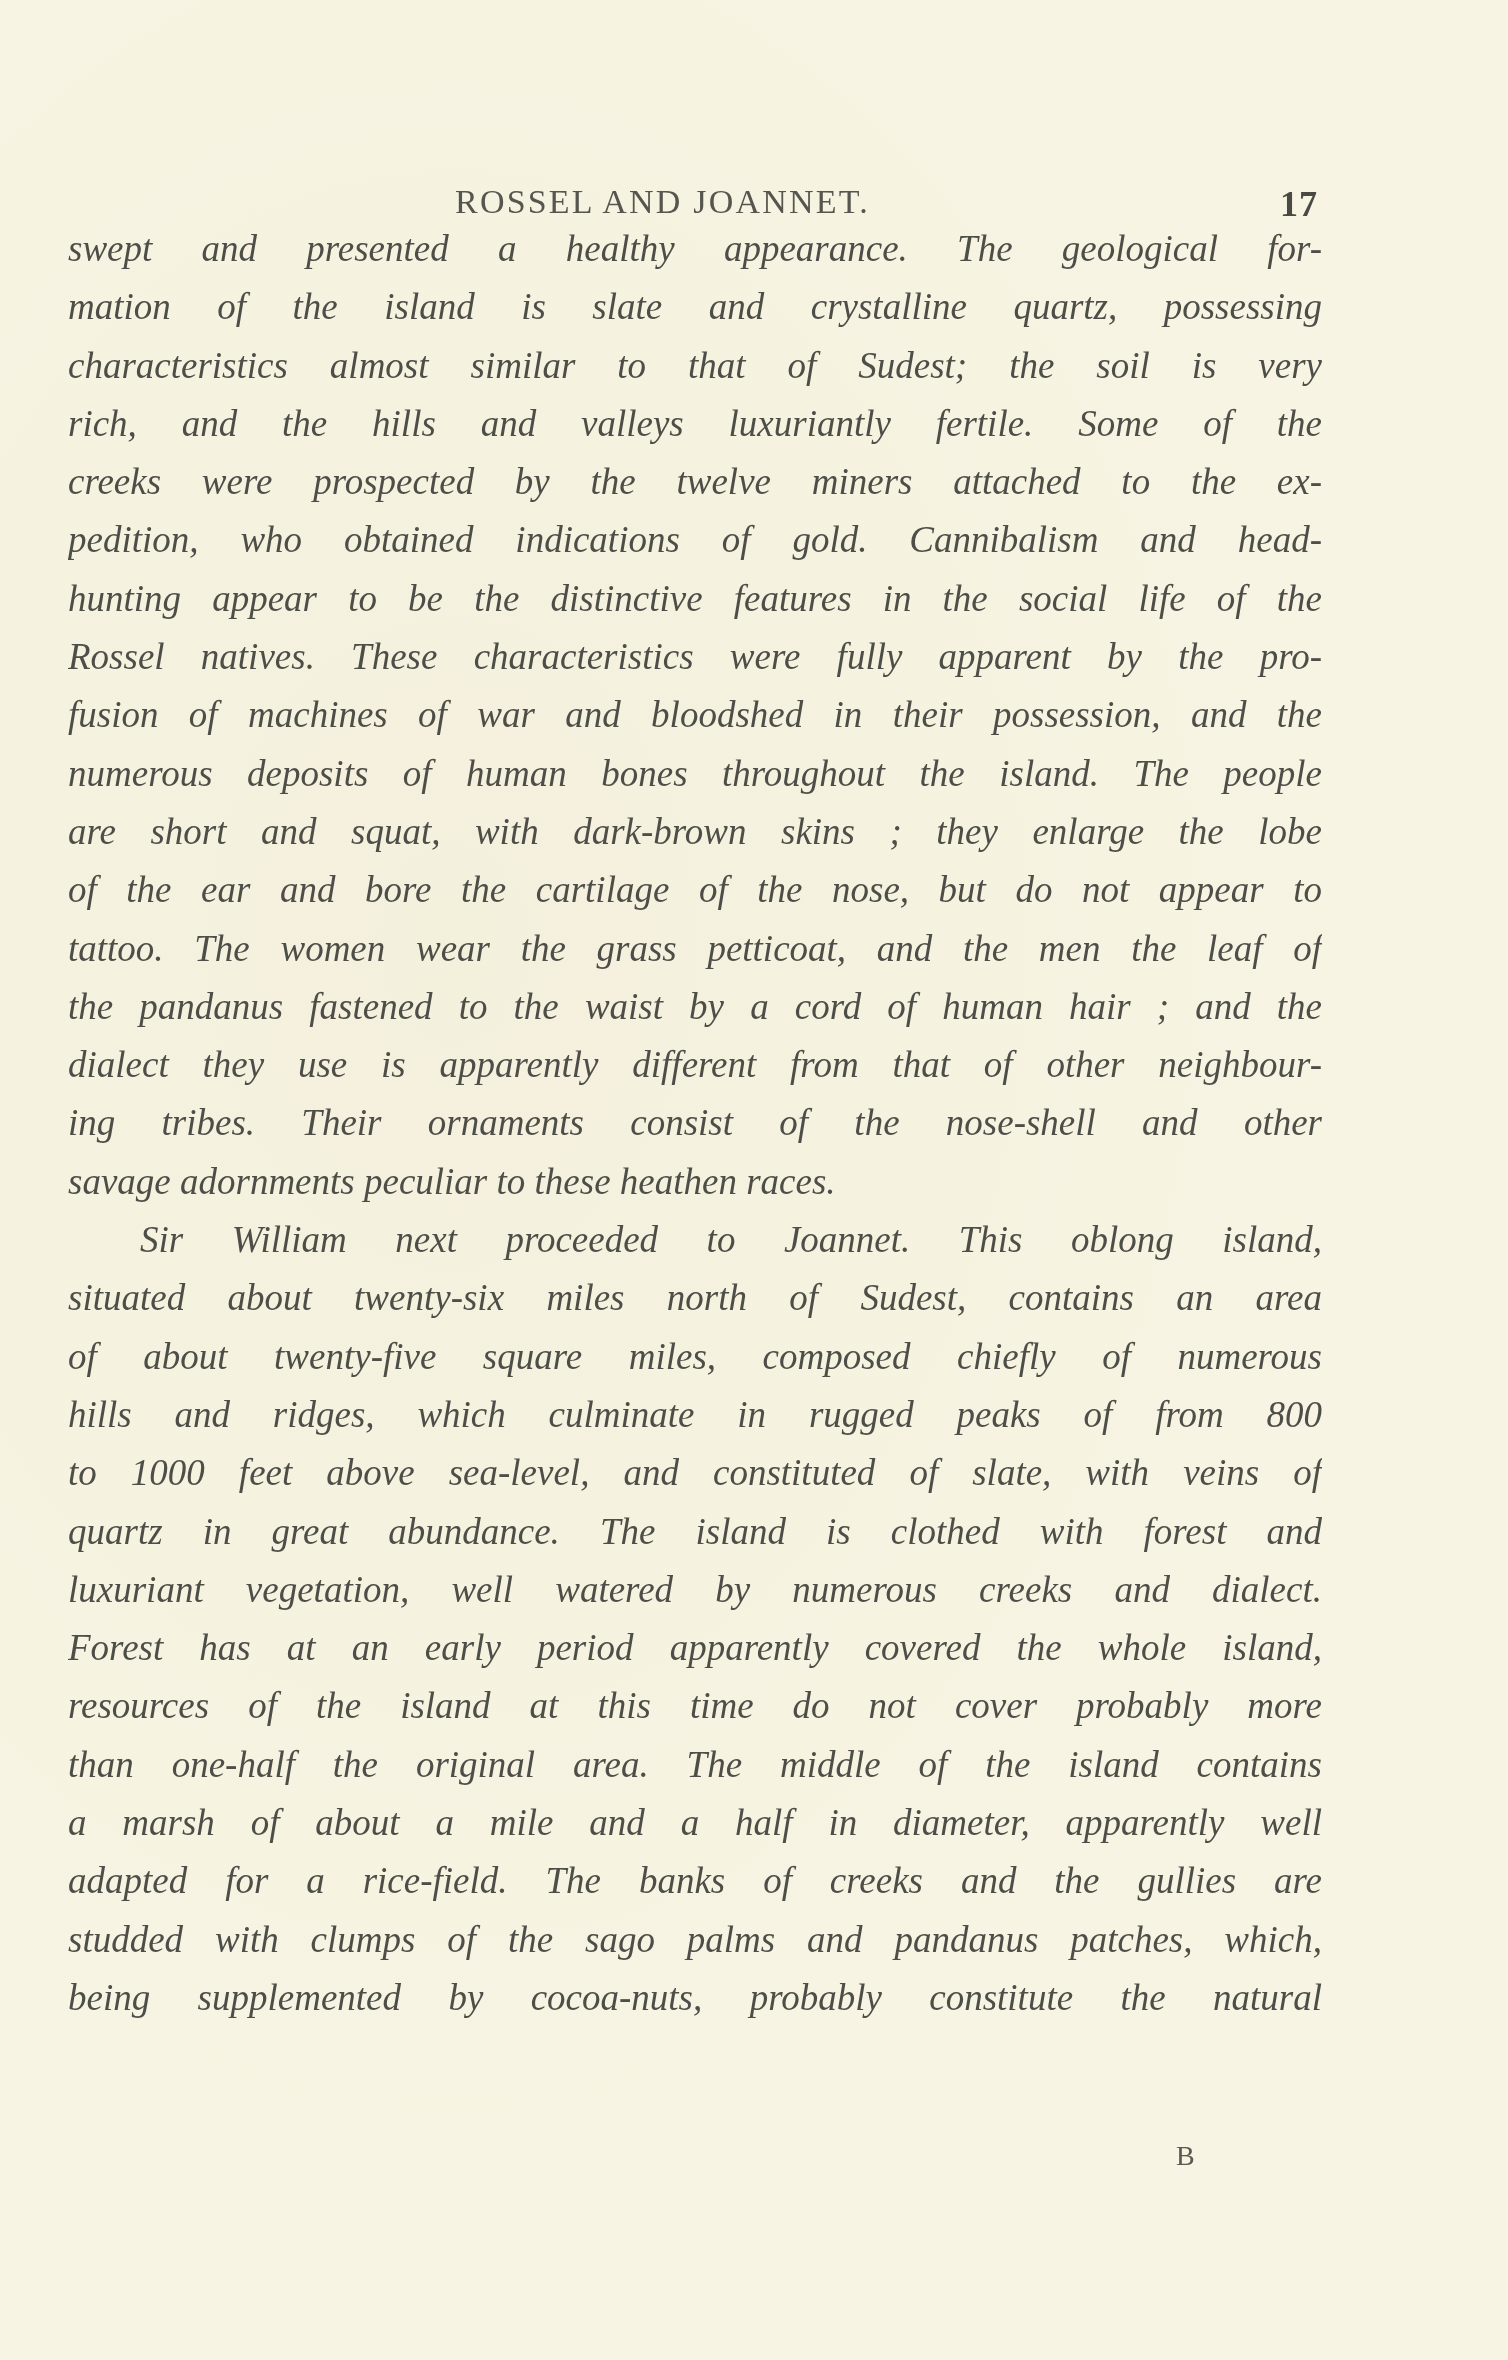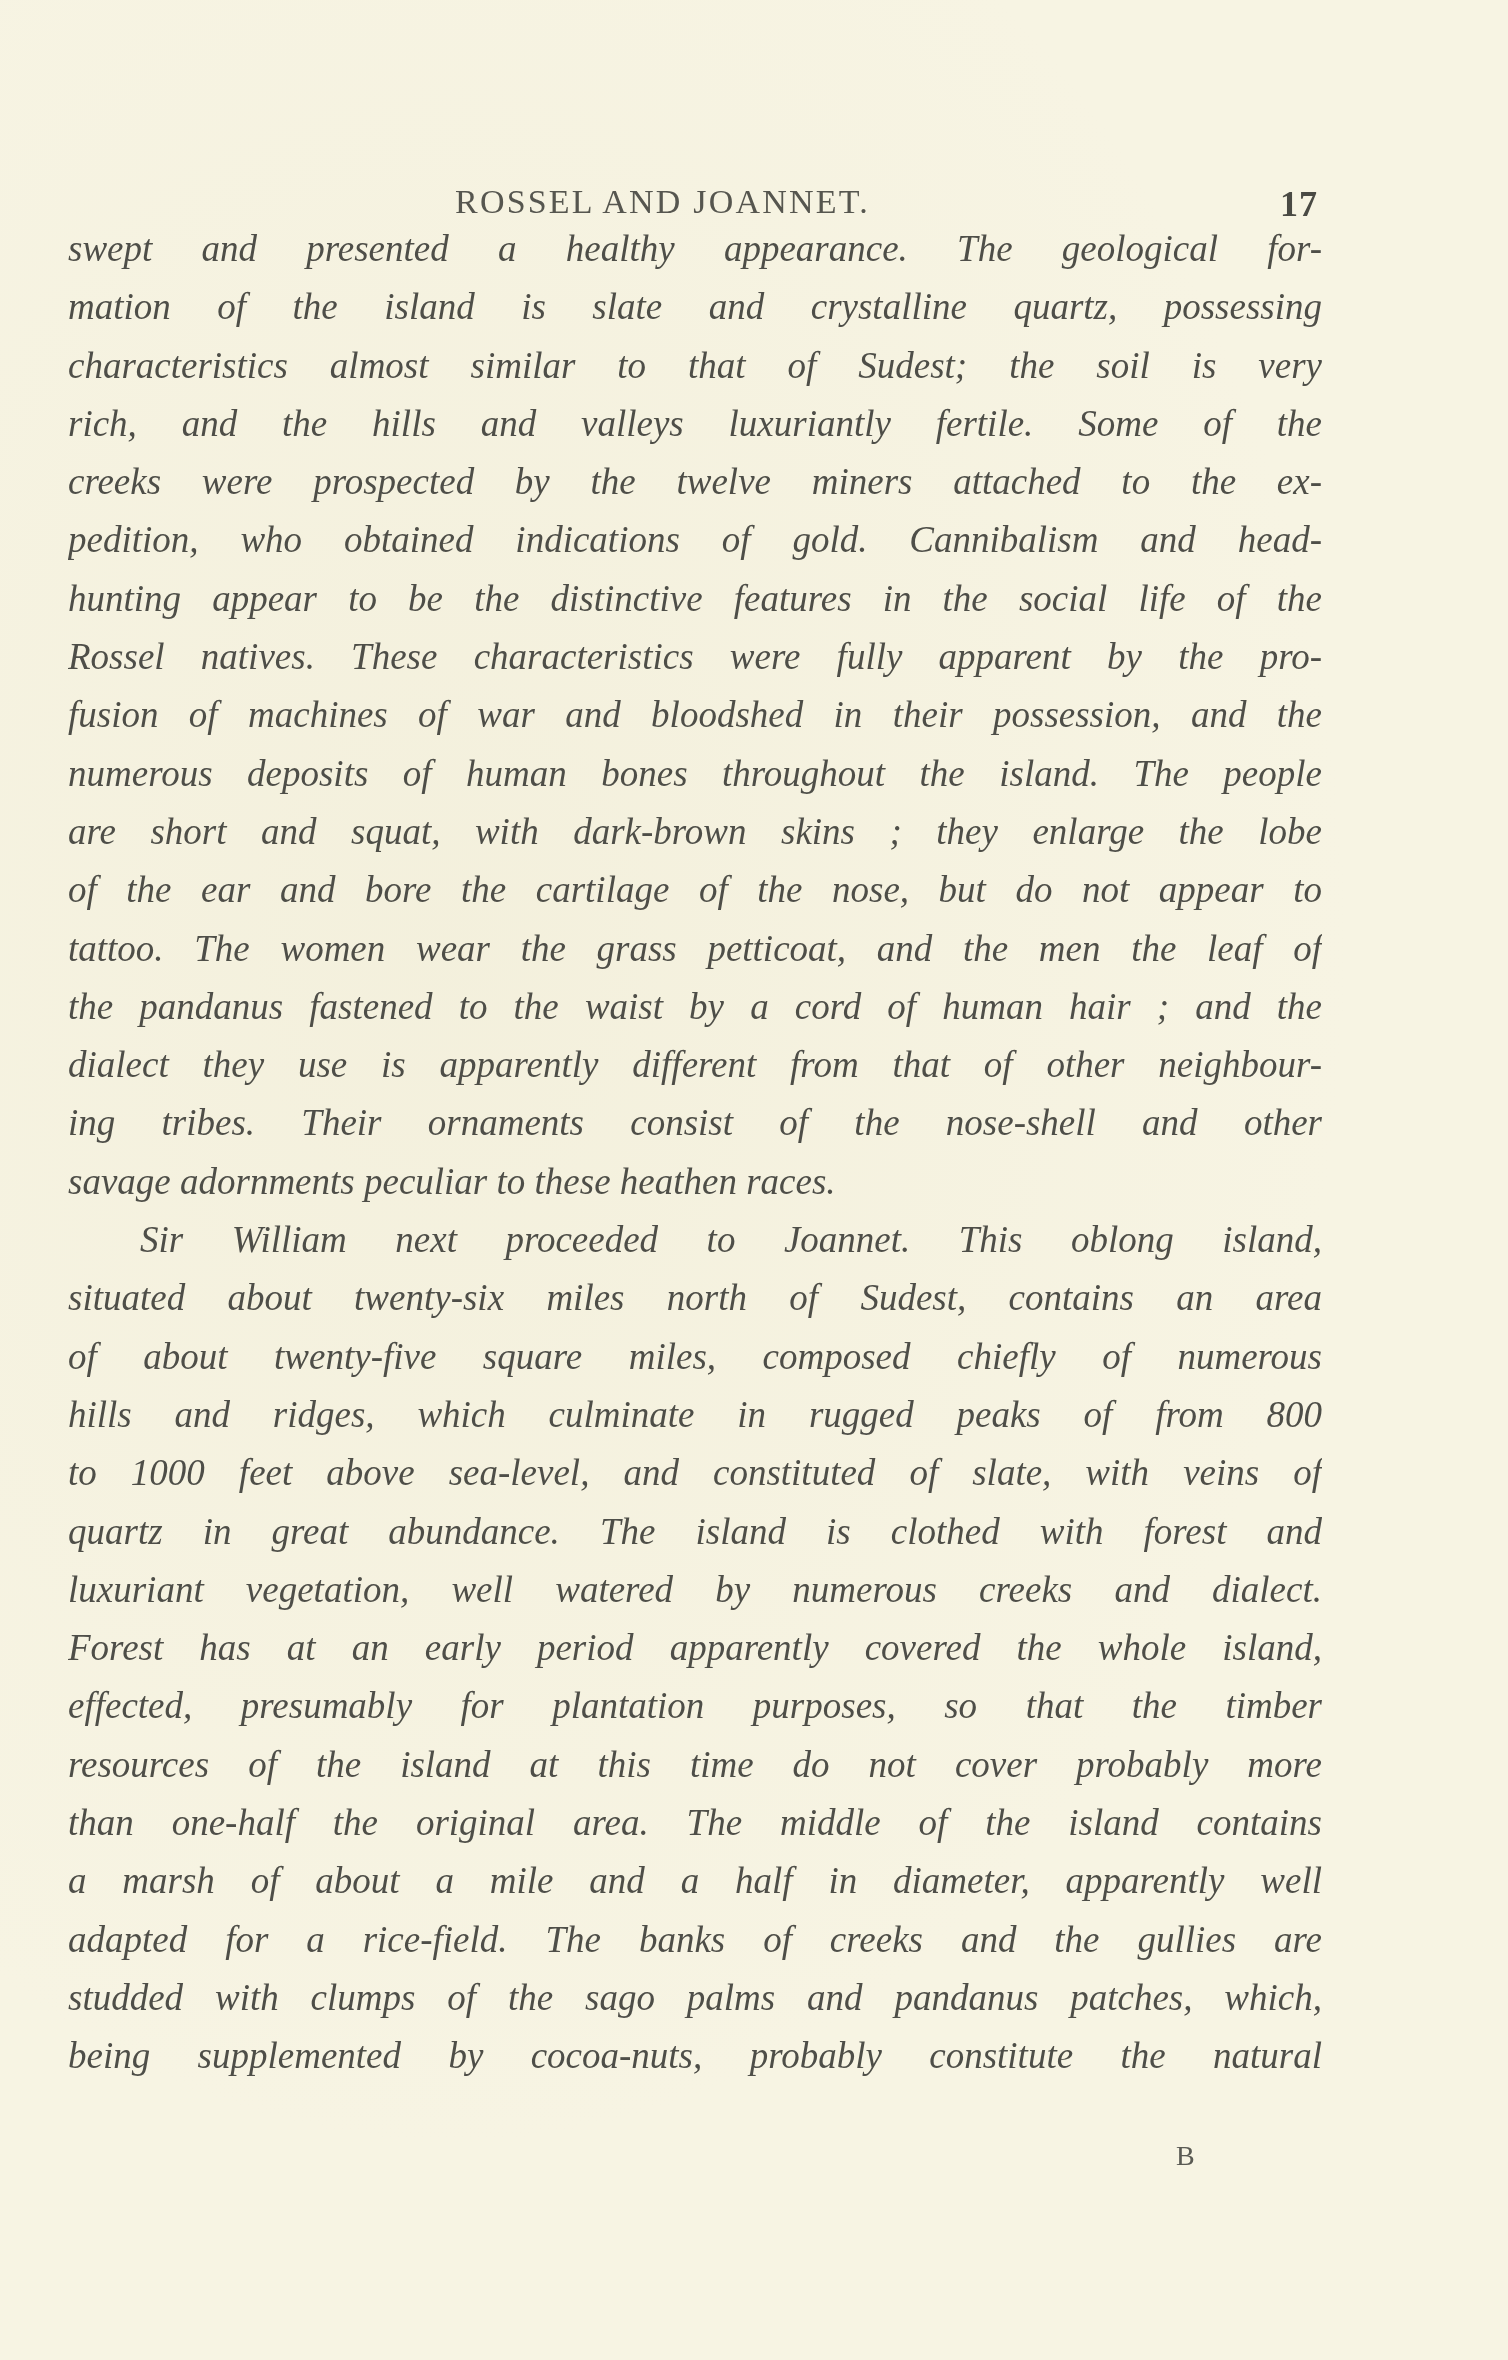--- a/index.html
+++ b/index.html
@@ -113,21 +113,20 @@
     <span class="line">ing tribes. Their ornaments consist of the nose-shell and other</span>
     <span class="line last">savage adornments peculiar to these heathen races.</span>
     <span class="line indent">Sir William next proceeded to Joannet. This oblong island,</span>
     <span class="line">situated about twenty-six miles north of Sudest, contains an area</span>
     <span class="line">of about twenty-five square miles, composed chiefly of numerous</span>
     <span class="line">hills and ridges, which culminate in rugged peaks of from 800</span>
     <span class="line">to 1000 feet above sea-level, and constituted of slate, with veins of</span>
     <span class="line">quartz in great abundance. The island is clothed with forest and</span>
     <span class="line">luxuriant vegetation, well watered by numerous creeks and dialect.</span>
     <span class="line">Forest has at an early period apparently covered the whole island,</span>
-    <span class="line">effected, presumably for plantation purposes, so that the timber</span>
     <span class="line">resources of the island at this time do not cover probably more</span>
     <span class="line">than one-half the original area. The middle of the island contains</span>
     <span class="line">a marsh of about a mile and a half in diameter, apparently well</span>
     <span class="line">adapted for a rice-field. The banks of creeks and the gullies are</span>
     <span class="line">studded with clumps of the sago palms and pandanus patches, which,</span>
     <span class="line">being supplemented by cocoa-nuts, probably constitute the natural</span>
   </div>
 
   <span class="signature">B</span>
 

